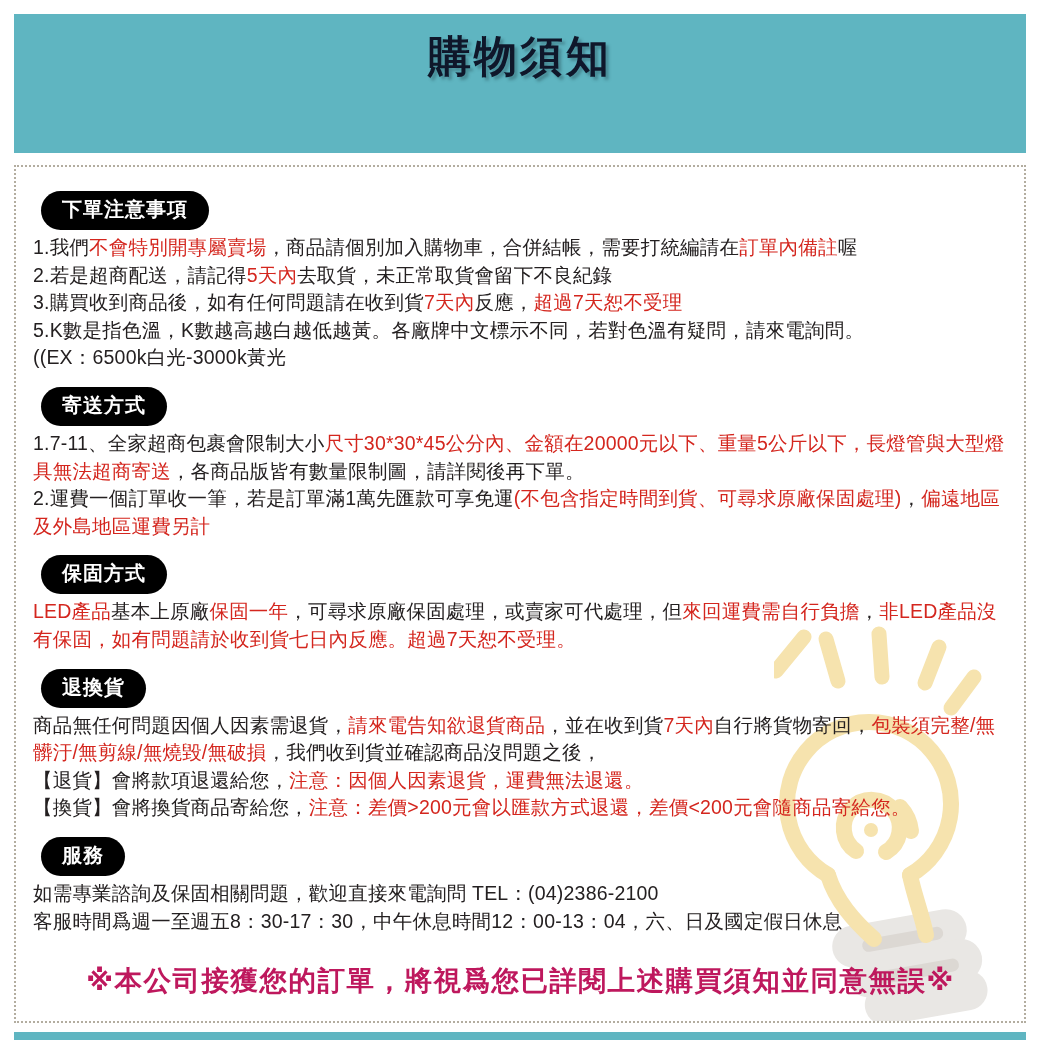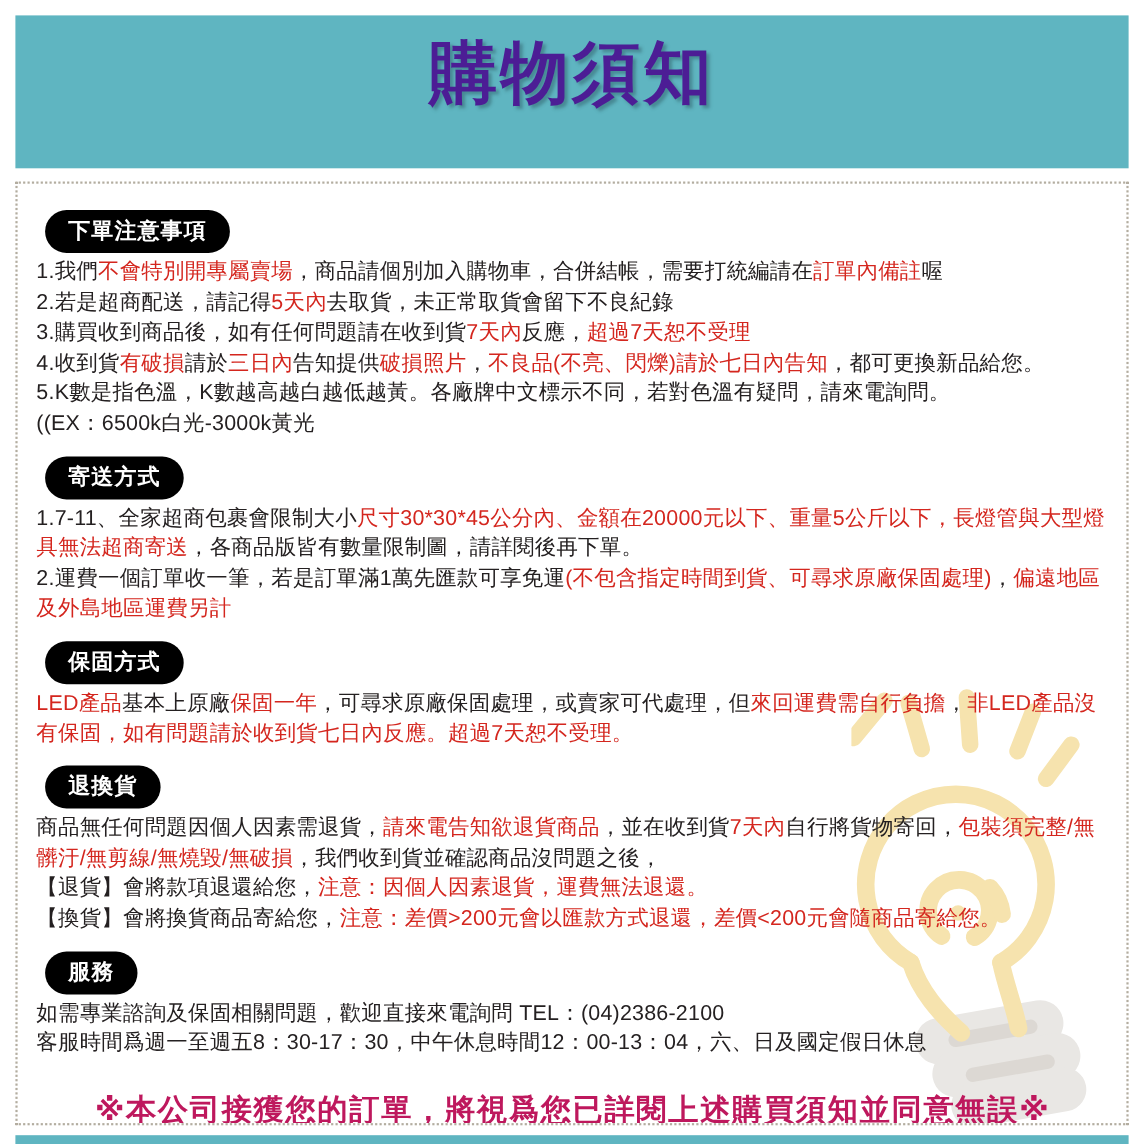--- a/index.html
+++ b/index.html
@@ -10,21 +10,21 @@
     font-family: "Liberation Sans", "DejaVu Sans", sans-serif;
   }
 
   
   .banner {
     position: absolute; top: 14px; left: 14px; right: 14px; height: 139px;
     background: #5fb5c1; text-align: center;
   }
   .banner .title {
     margin: 0; padding-top: 20px;
-    font-size: 62px; font-weight: bold; color: #4c1d95; line-height: 1.05;
+    font-size: 43px; font-weight: bold; color: #0f172a; line-height: 1.05;
     letter-spacing: 3px;
     text-shadow: 3px 3px 3px rgba(43, 84, 94, 0.45);
   }
   .banner .subtitle {
     margin: 8px 0 0 0;
     font-size: 24px; font-weight: bold; color: #1c4763; letter-spacing: 1px;
   }
 
   
   .content {
@@ -107,21 +107,20 @@
     <circle cx="97" cy="211" r="7" fill="#f6e3ae"></circle>
   </svg>
 
   <div class="sections">
   <section class="sec">
     <div class="pill">下單注意事項</div>
     <div class="lines">
           <p class="line"><span class="seg">1.我們</span><span class="seg red">不會特別開專屬賣場</span><span class="seg">，商品請個別加入購物車，合併結帳，需要打統編請在</span><span class="seg red">訂單內備註</span><span class="seg">喔</span></p>
           <p class="line"><span class="seg">2.若是超商配送，請記得</span><span class="seg red">5天內</span><span class="seg">去取貨，未正常取貨會留下不良紀錄</span></p>
           <p class="line"><span class="seg">3.購買收到商品後，如有任何問題請在收到貨</span><span class="seg red">7天內</span><span class="seg">反應，</span><span class="seg red bold">超過7天恕不受理</span></p>
-          <p class="line"><span class="seg">4.收到貨</span><span class="seg red">有破損</span><span class="seg">請於</span><span class="seg red">三日內</span><span class="seg">告知提供</span><span class="seg red">破損照片</span><span class="seg">，</span><span class="seg red">不良品(不亮、閃爍)請於七日內告知</span><span class="seg">，都可更換新品給您。</span></p>
           <p class="line"><span class="seg">5.K數是指色溫，K數越高越白越低越黃。各廠牌中文標示不同，若對色溫有疑問，請來電詢問。</span></p>
           <p class="line"><span class="seg">((EX：6500k白光-3000k黃光</span></p>
         </div>
   </section>
 
   <section class="sec">
     <div class="pill">寄送方式</div>
     <div class="lines">
           <p class="line"><span class="seg">1.7-11、全家超商包裹會限制大小</span><span class="seg red">尺寸30*30*45公分內、金額在20000元以下、重量5公斤以下，長燈管與大型燈具無法超商寄送</span><span class="seg">，各商品版皆有數量限制圖，請詳閱後再下單。</span></p>
           <p class="line"><span class="seg">2.運費一個訂單收一筆，若是訂單滿1萬先匯款可享免運</span><span class="seg red">(不包含指定時間到貨、可尋求原廠保固處理)</span><span class="seg">，</span><span class="seg red">偏遠地區及外島地區運費另計</span></p>

